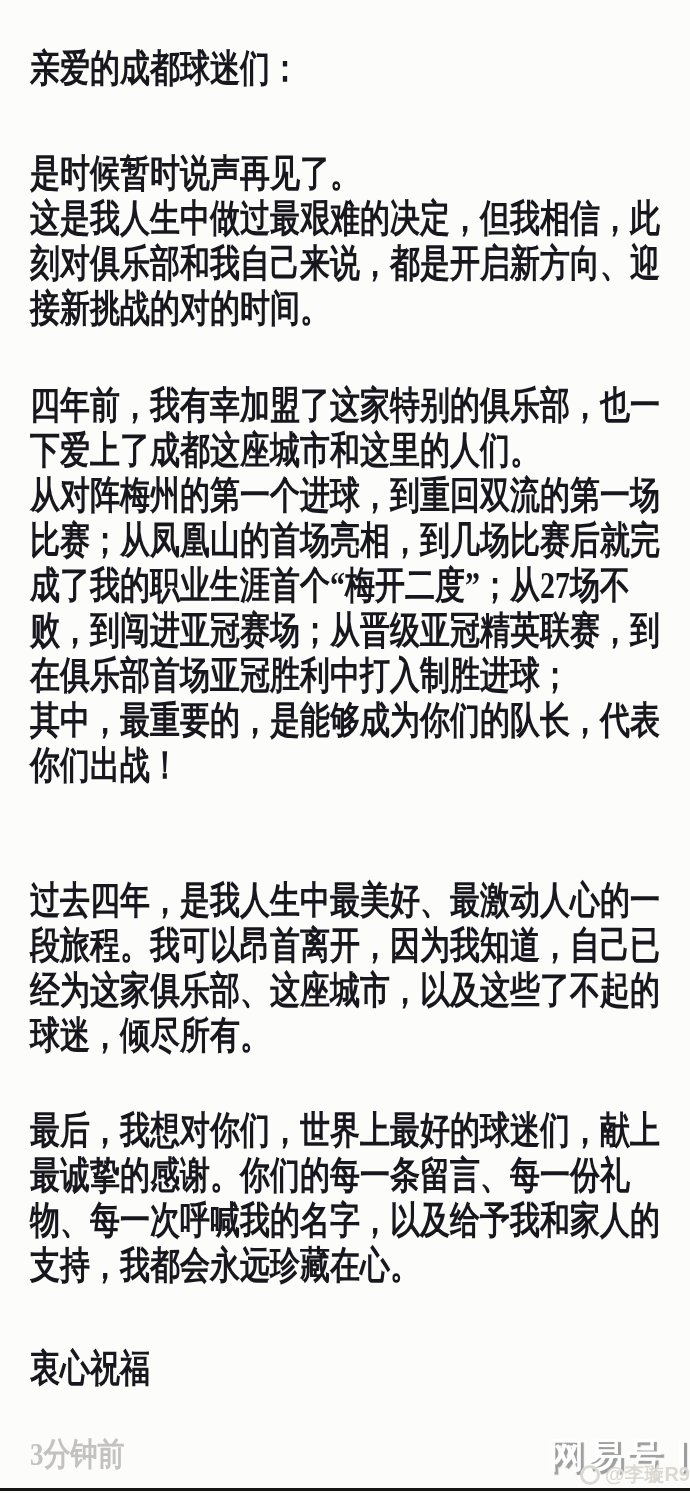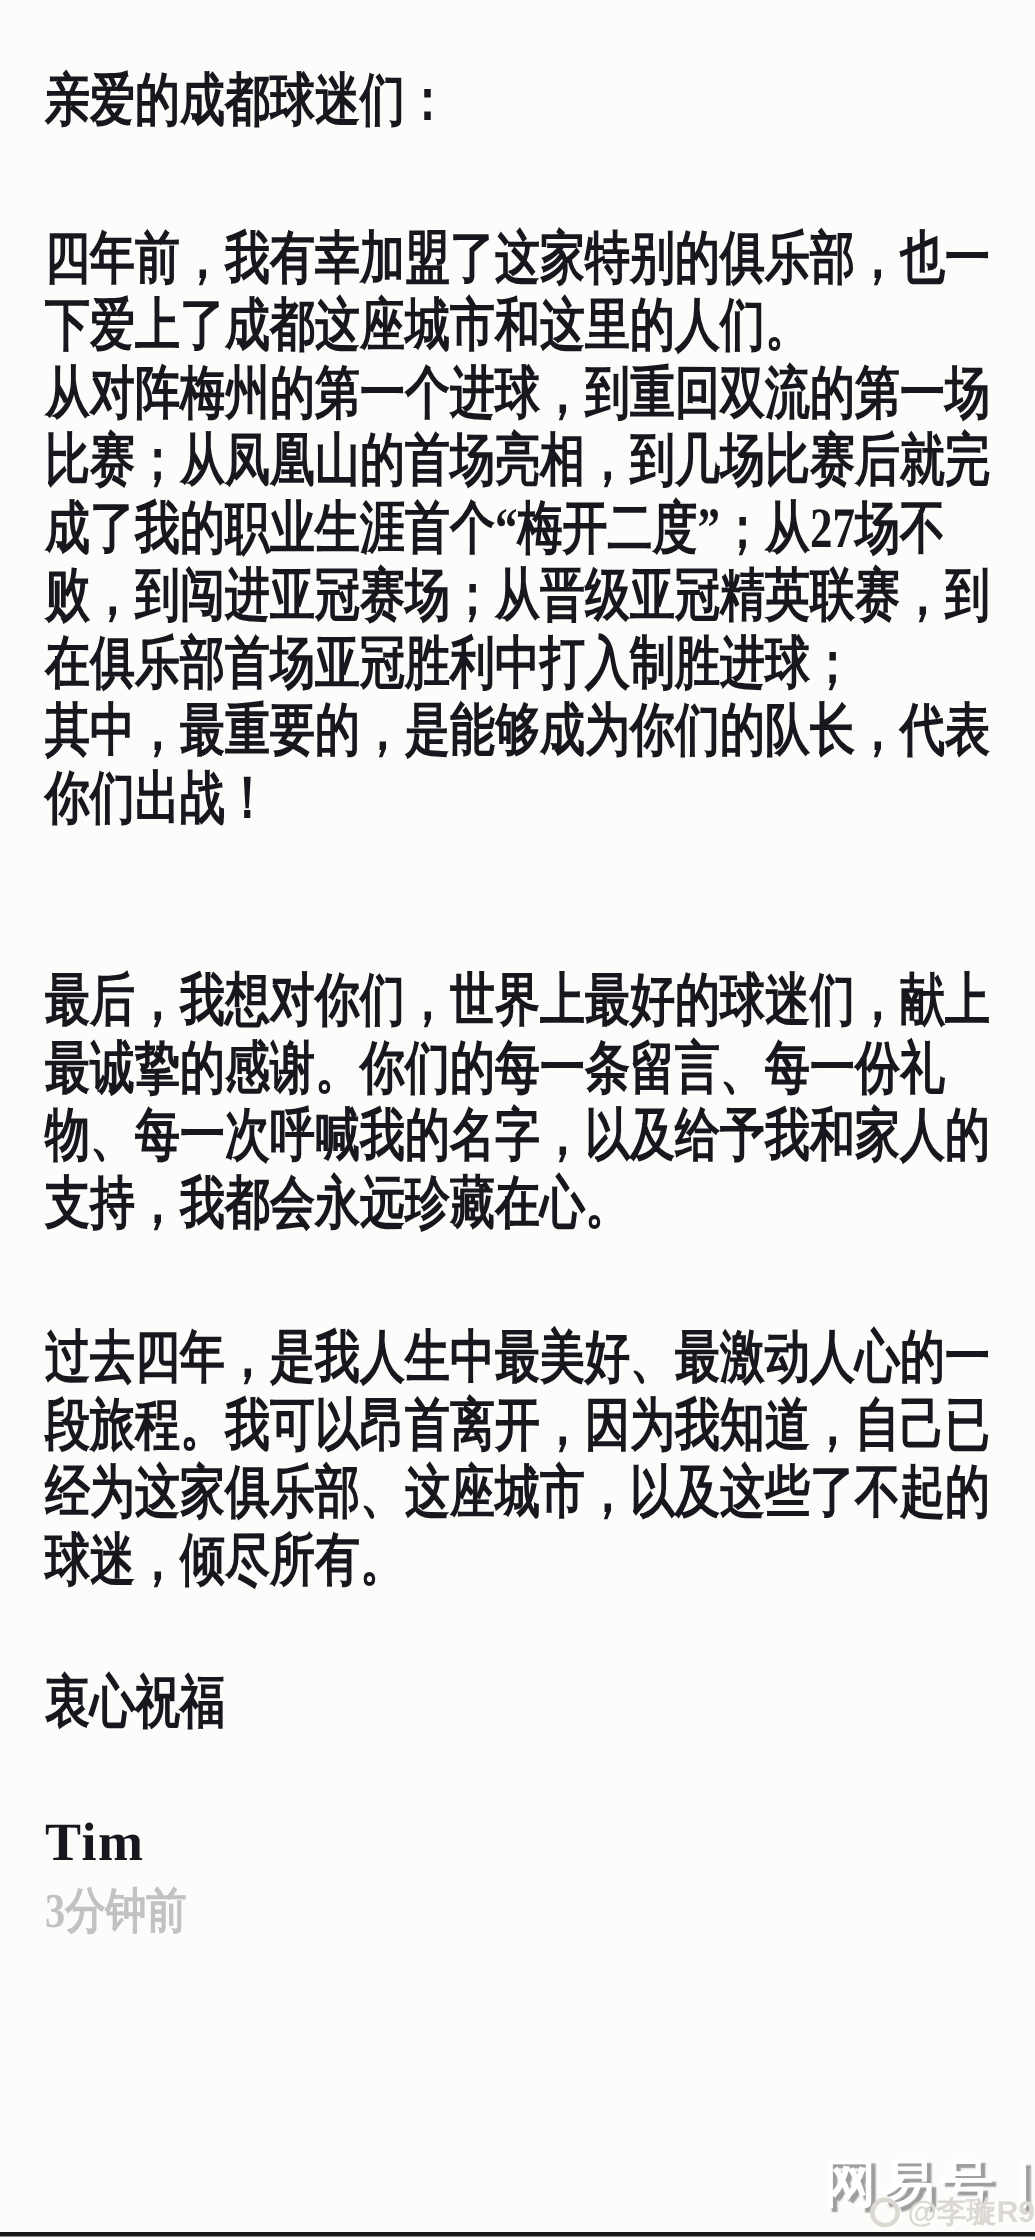--- a/index.html
+++ b/index.html
@@ -99,50 +99,55 @@
   }
 </style>
 </head>
 <body>
 
 <div class="page">
   <div class="content">
 
     <div class="line greeting">亲爱的成都球迷们：</div>
 
+    <div class="para para-intro">
+      <div class="line">是时候暂时说声再见了。</div>
+      <div class="line">这是我人生中做过最艰难的决定，但我相信，此</div>
+      <div class="line">刻对俱乐部和我自己来说，都是开启新方向、迎</div>
+      <div class="line">接新挑战的对的时间。</div>
+    </div>
 
     <div class="para para-journey">
       <div class="line">四年前，我有幸加盟了这家特别的俱乐部，也一</div>
       <div class="line">下爱上了成都这座城市和这里的人们。</div>
       <div class="line">从对阵梅州的第一个进球，到重回双流的第一场</div>
       <div class="line">比赛；从凤凰山的首场亮相，到几场比赛后就完</div>
       <div class="line">成了我的职业生涯首个“梅开二度”；从27场不</div>
       <div class="line">败，到闯进亚冠赛场；从晋级亚冠精英联赛，到</div>
       <div class="line">在俱乐部首场亚冠胜利中打入制胜进球；</div>
       <div class="line">其中，最重要的，是能够成为你们的队长，代表</div>
       <div class="line">你们出战！</div>
     </div>
 
+    <div class="para para-years">
+      <div class="line">过去四年，是我人生中最美好、最激动人心的一</div>
+      <div class="line">段旅程。我可以昂首离开，因为我知道，自己已</div>
+      <div class="line">经为这家俱乐部、这座城市，以及这些了不起的</div>
+      <div class="line">球迷，倾尽所有。</div>
+    </div>
+
     <div class="para para-thanks">
       <div class="line">最后，我想对你们，世界上最好的球迷们，献上</div>
       <div class="line">最诚挚的感谢。你们的每一条留言、每一份礼</div>
       <div class="line">物、每一次呼喊我的名字，以及给予我和家人的</div>
       <div class="line">支持，我都会永远珍藏在心。</div>
     </div>
 
-    <div class="para para-years">
-      <div class="line">过去四年，是我人生中最美好、最激动人心的一</div>
-      <div class="line">段旅程。我可以昂首离开，因为我知道，自己已</div>
-      <div class="line">经为这家俱乐部、这座城市，以及这些了不起的</div>
-      <div class="line">球迷，倾尽所有。</div>
-    </div>
-
     <div class="line closing">衷心祝福</div>
 
-    <div class="line signature">Tim</div>
 
     <div class="timestamp">3分钟前</div>
   </div>
 
   <div class="wm-main">
     <span>网易号</span>
     <span class="wm-sep"></span>
   </div>
 
   <div class="wm-handle">

